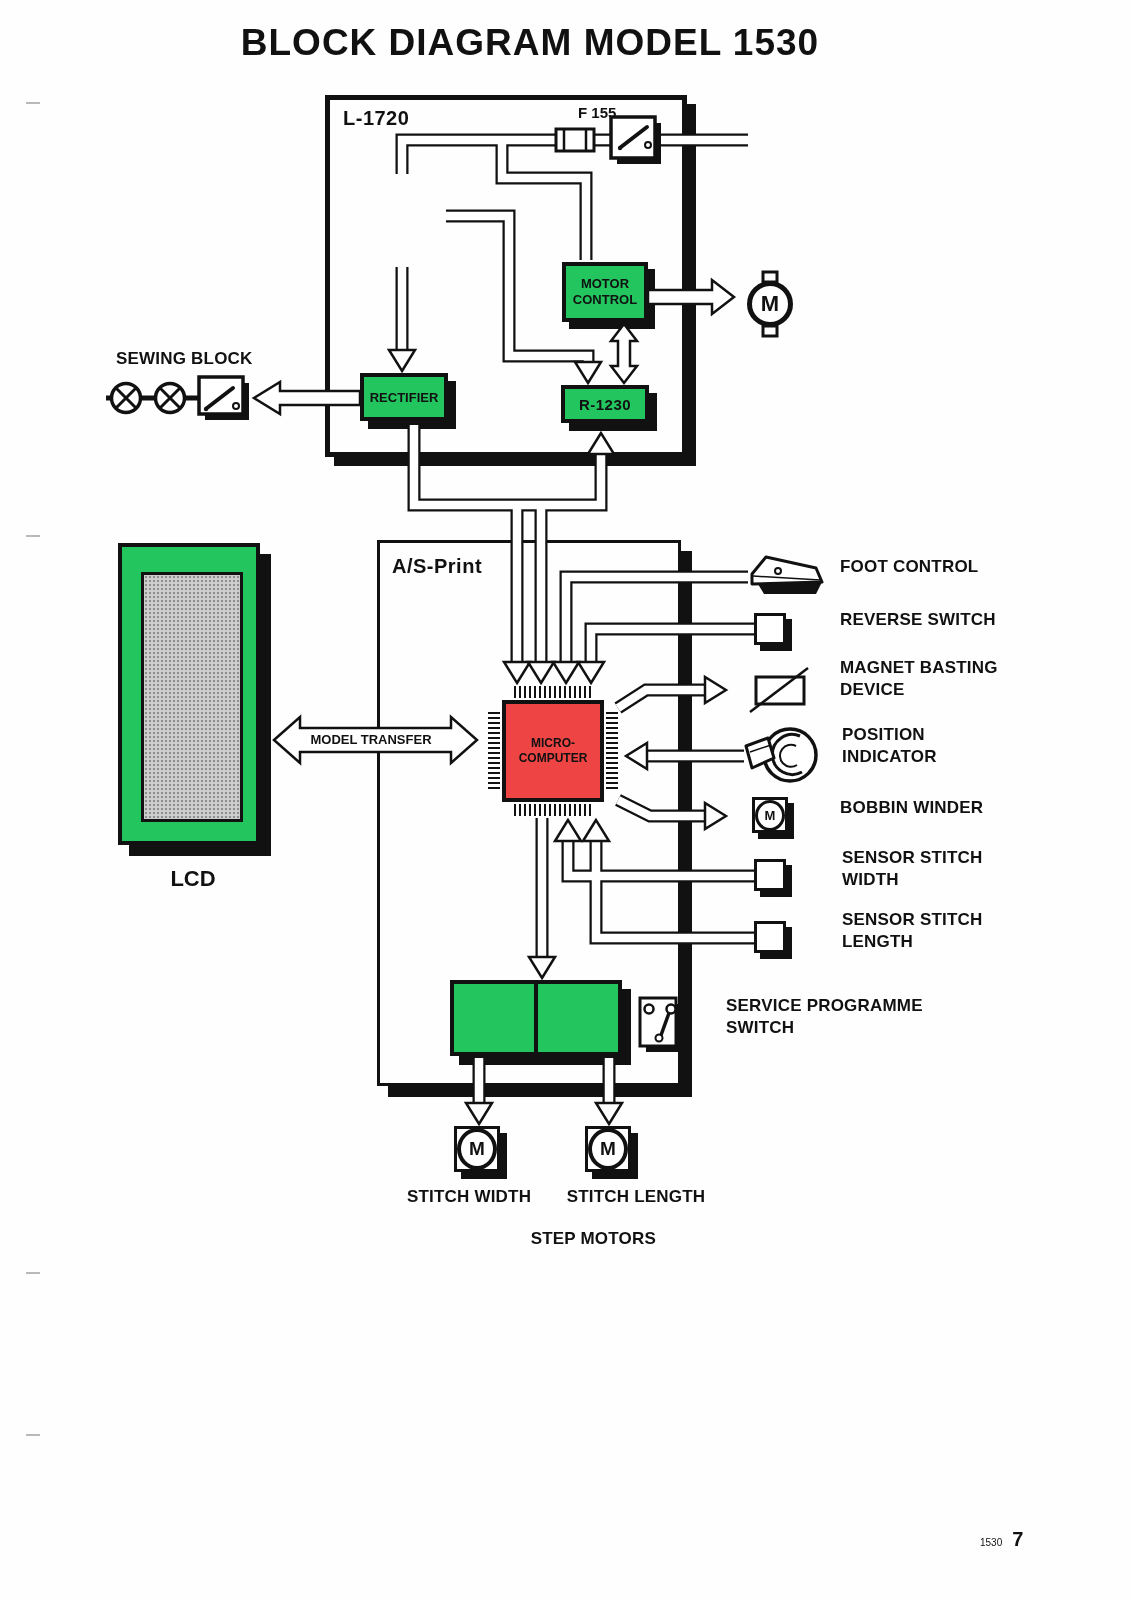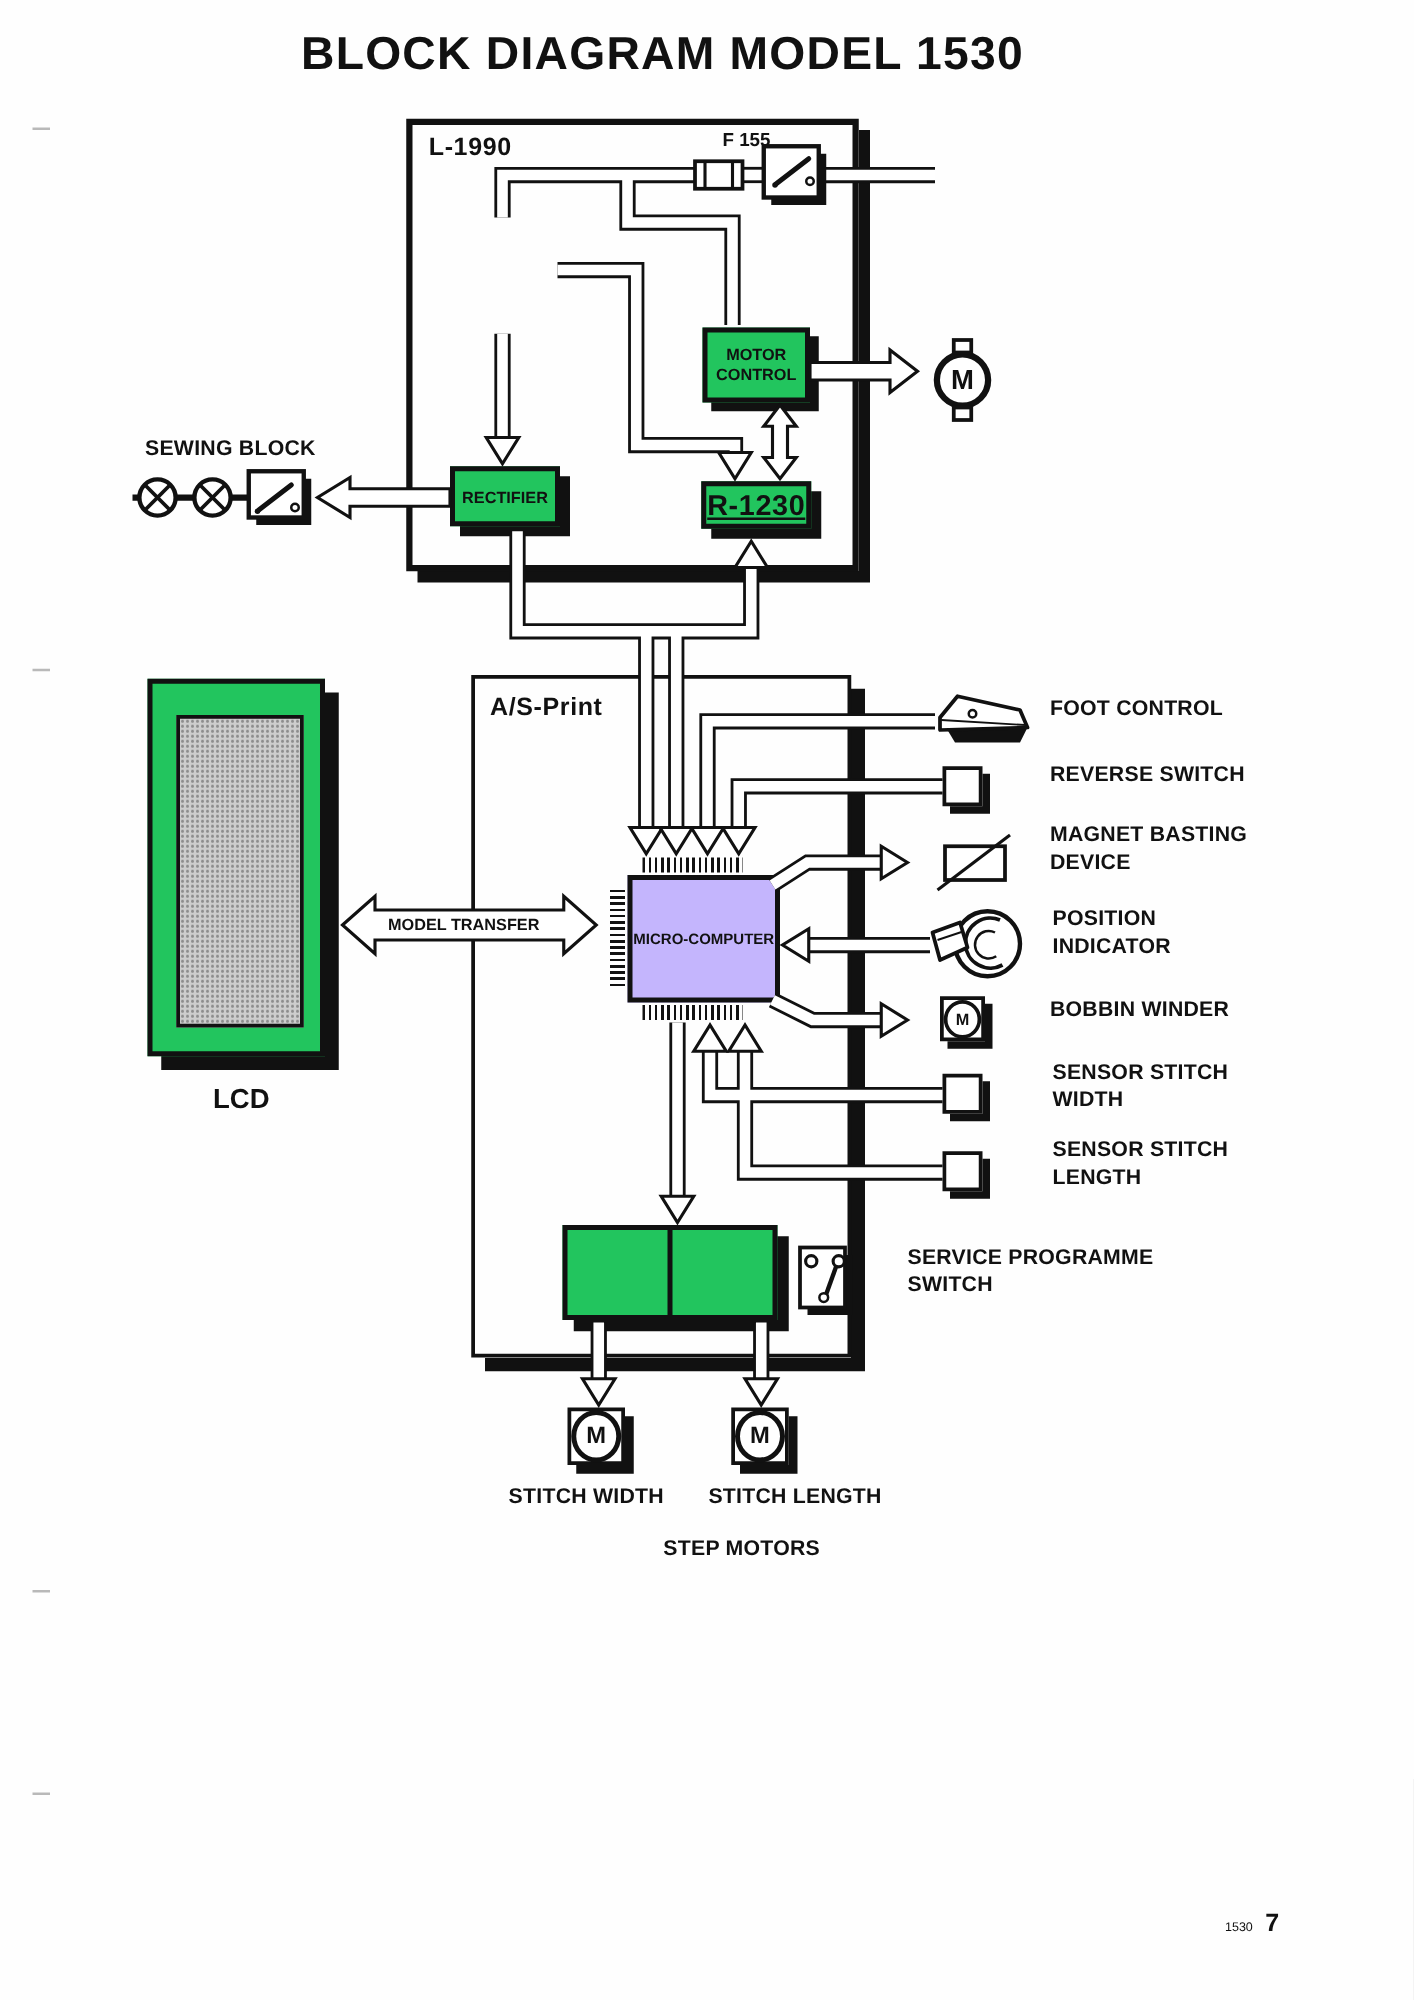--- a/index.html
+++ b/index.html
@@ -17,31 +17,31 @@
   
   .trafo-outer{left:358px;top:173px;width:88px;height:90px;border:3px solid #111;
                box-shadow:7px 7px 0 0 #111;background:#fff;}
   .trafo-inner{position:absolute;left:9px;top:9px;right:9px;bottom:9px;border:4px solid #111;
                font-size:13.5px;font-weight:bold;}
   .mctl{left:562px;top:262px;width:86px;height:60px;box-shadow:7px 7px 0 0 #111;
         font-size:13px;font-weight:bold;line-height:1.2;}
   .rect{left:360px;top:373px;width:88px;height:48px;box-shadow:8px 8px 0 0 #111;
         font-size:13px;font-weight:bold;}
   .r1230{left:561px;top:385px;width:88px;height:38px;box-shadow:8px 8px 0 0 #111;
-         font-size:23px;font-weight:bold;letter-spacing:.5px;text-decoration:underline;}
+         font-size:15px;font-weight:bold;letter-spacing:.5px;}
   .fuse-lbl{left:546px;top:104px;font-size:15px;font-weight:bold;margin-left:32px;}
   
   .lcd-outer{left:118px;top:543px;width:142px;height:302px;box-shadow:11px 11px 0 0 #111;}
   .lcd-screen{position:absolute;left:19px;top:25px;width:96px;height:244px;border:3px solid #111;
               background-color:#cdcdcd;
               background-image:radial-gradient(#8d8d8d 1px, transparent 1.3px);
               background-size:4px 4px;}
   .lcd-lbl{left:118px;top:866px;width:150px;text-align:center;font-size:22px;font-weight:bold;}
   
-  .chip{left:502px;top:700px;width:122px;height:102px;border:4px solid #111;background:#c4b5fd;
+  .chip{left:502px;top:700px;width:102px;height:102px;border:4px solid #111;background:#ef4444;
         font-size:12px;font-weight:bold;line-height:1.25;z-index:2;}
   .pins-h{height:12px;background-image:repeating-linear-gradient(90deg,#111 0 2px,transparent 2px 5px);}
   .pins-v{width:12px;background-image:repeating-linear-gradient(180deg,#111 0 2px,transparent 2px 5px);}
   
   .driver{left:450px;top:980px;width:172px;height:76px;box-shadow:9px 9px 0 0 #111;}
   .driver-div{position:absolute;left:calc(50% - 2px);top:0;width:4px;height:100%;background:#111;}
   
   .sq{border:3.5px solid #111;background:#fff;box-shadow:6px 6px 0 0 #111;}
   .motorbox{border:3.5px solid #111;background:#fff;box-shadow:7px 7px 0 0 #111;}
   .mcircle{border-radius:50%;border:4px solid #111;background:#fff;font-weight:bold;}
@@ -68,21 +68,21 @@
 <div class="page">
 
   <div class="abs title">BLOCK DIAGRAM MODEL 1530</div>
 
   <div class="abs mark" style="left:26px;top:102px;"></div>
   <div class="abs mark" style="left:26px;top:535px;"></div>
   <div class="abs mark" style="left:26px;top:1272px;"></div>
   <div class="abs mark" style="left:26px;top:1434px;"></div>
 
   <div class="abs board-power">
-    <div class="abs board-label" style="left:13px;top:7px;">L-1990</div>
+    <div class="abs board-label" style="left:13px;top:7px;">L-1720</div>
   </div>
   <div class="abs fuse-lbl">F 155</div>
 
 
   <div class="abs box mctl ctr">MOTOR CONTROL</div>
   <div class="abs box rect ctr">RECTIFIER</div>
   <div class="abs box r1230 ctr">R-1230</div>
 
   <div class="abs main-motor ctr">M</div>
 

